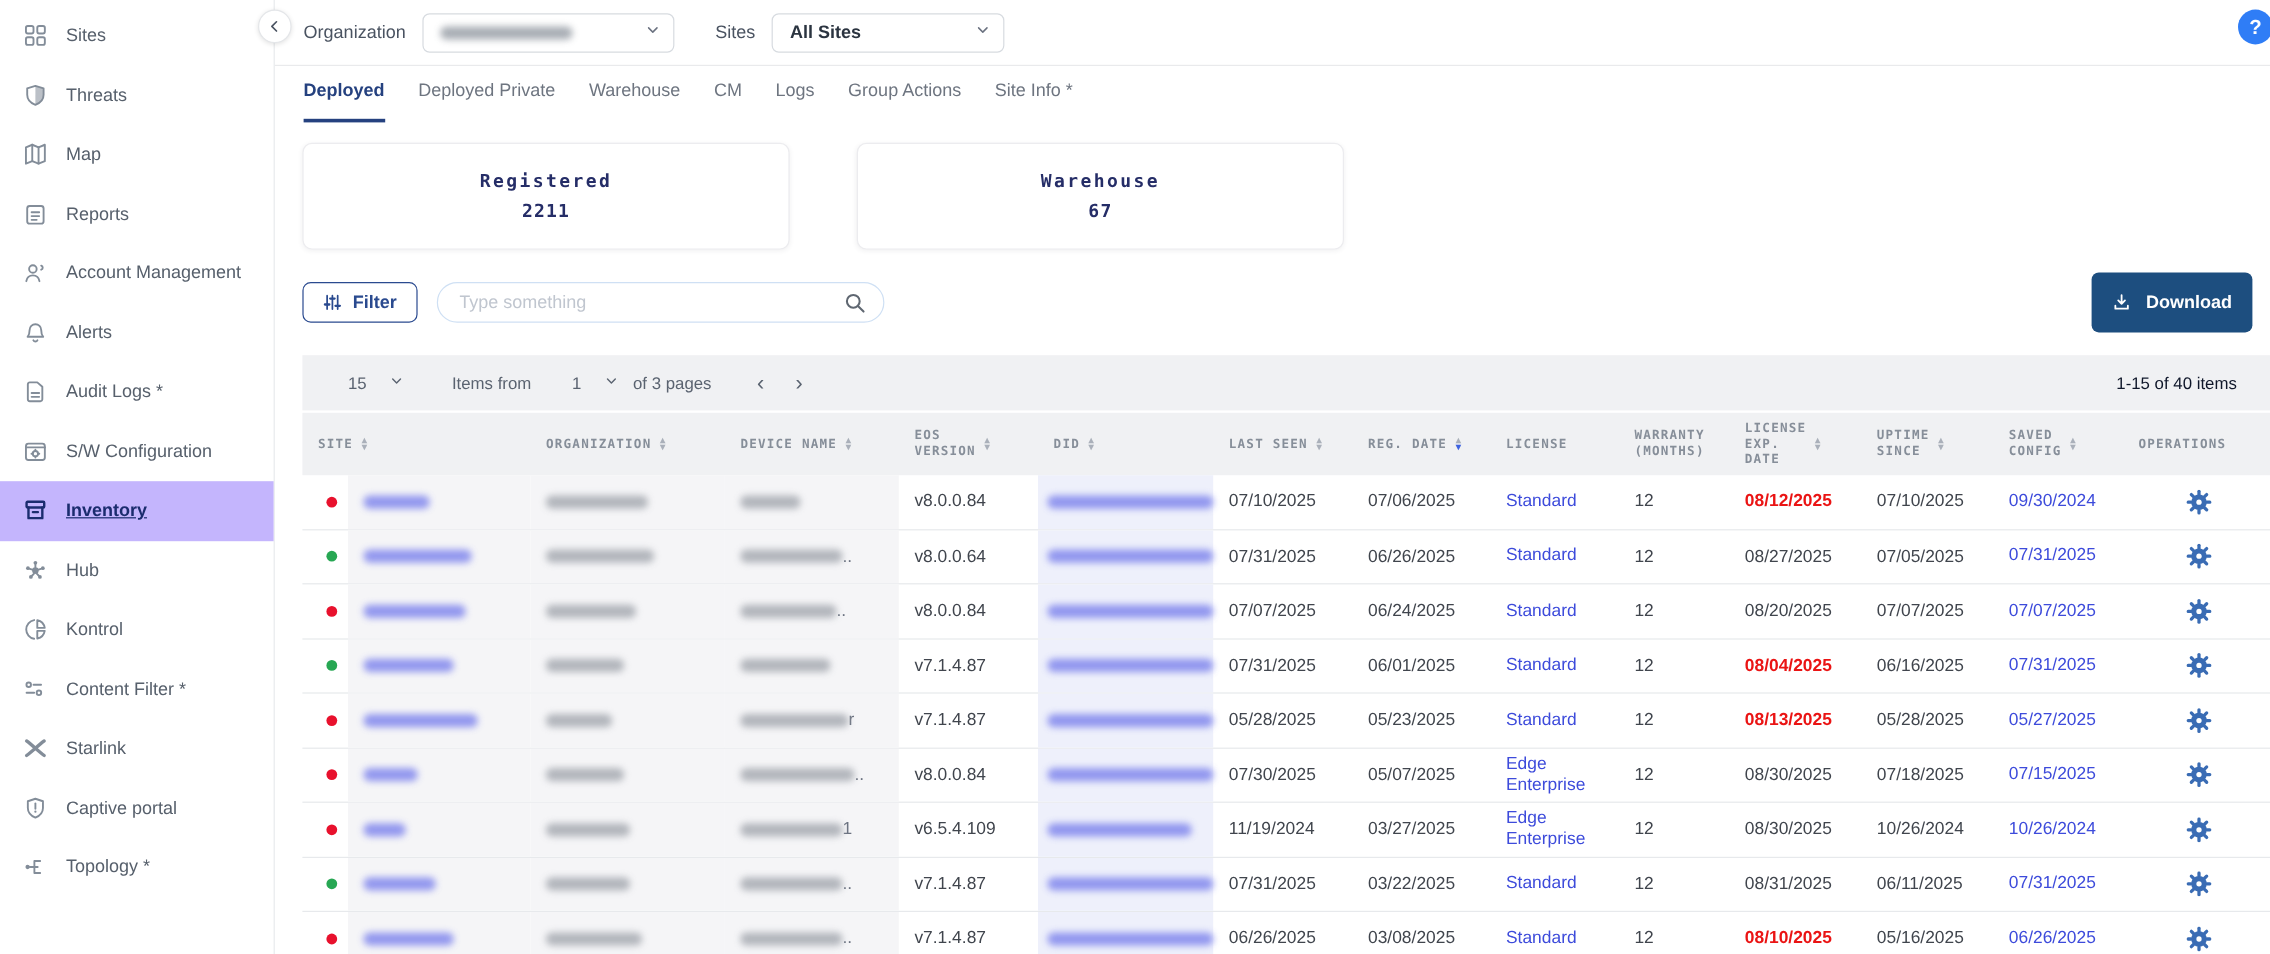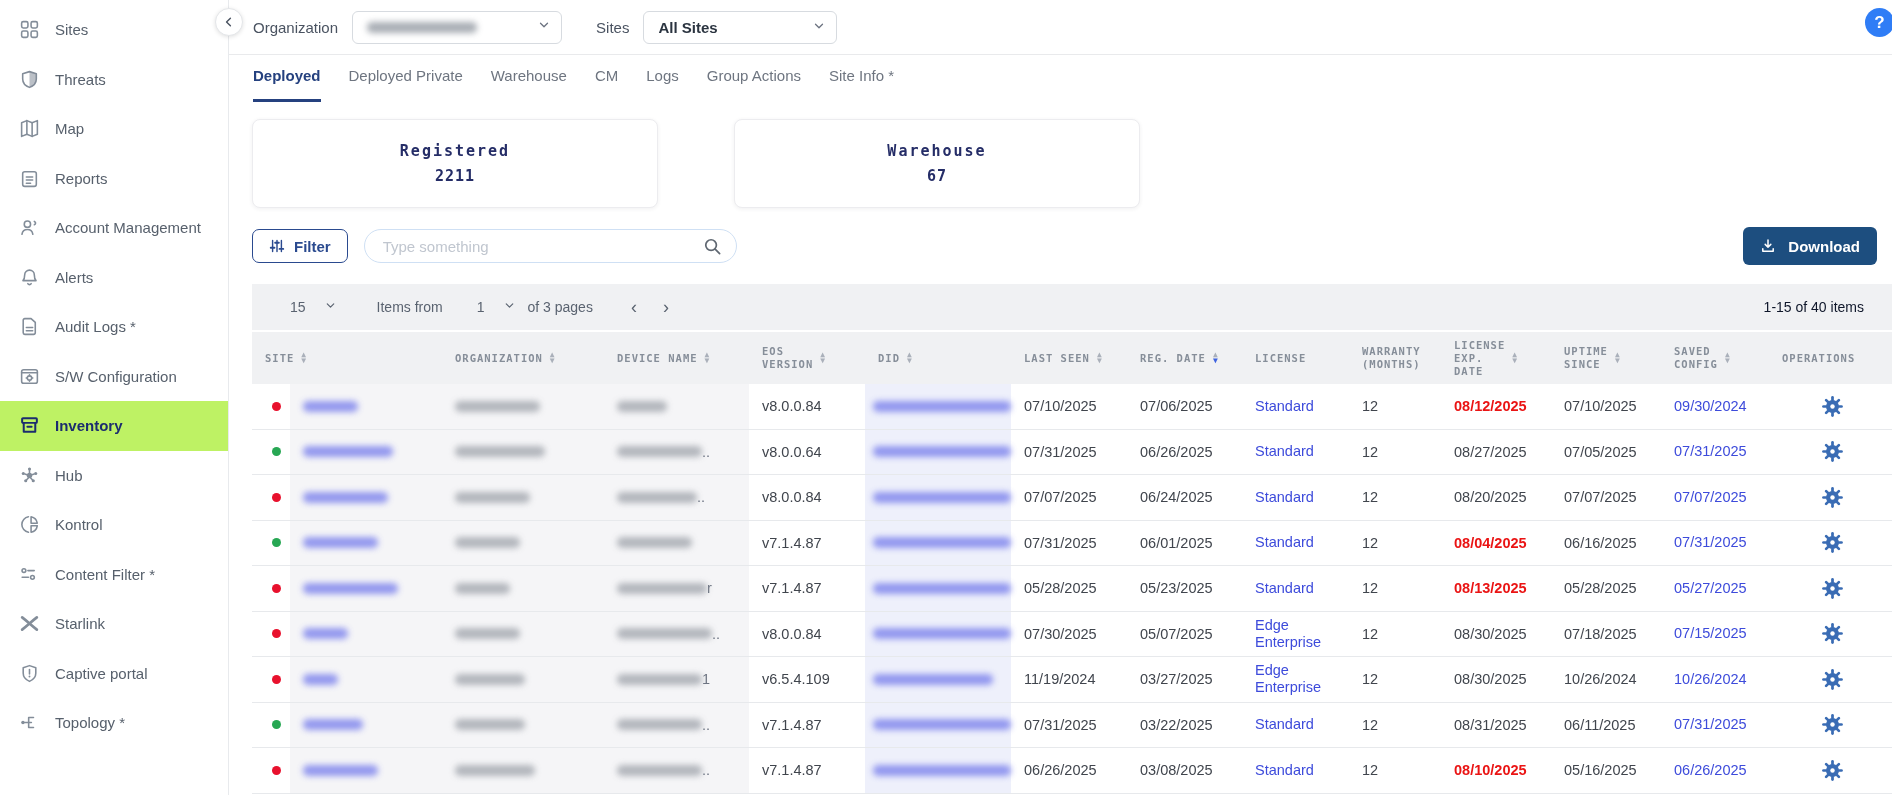--- a/index.html
+++ b/index.html
@@ -5,21 +5,21 @@
   * { margin:0; padding:0; box-sizing:border-box; }
   html,body { width:1892px; height:795px; overflow:hidden; background:#fff;
     font-family:"Liberation Sans", sans-serif; }
   .app { display:flex; width:1892px; height:795px; }
 
   
   .sidebar { width:229px; min-width:229px; border-right:1px solid #e8eaed; padding-top:5px; }
   .side-item { height:49.5px; display:flex; align-items:center; padding-left:18px; gap:15px;
     color:#57606c; font-size:15px; cursor:pointer; }
   .side-item .sicon { width:22px; height:22px; color:#838d99; display:flex; align-items:center; justify-content:center; }
-  .side-item.active { background:#bef264; color:#1b2c6e; font-weight:bold; }
+  .side-item.active { background:#c4b5fd; color:#1b2c6e; font-weight:bold;text-decoration:underline; }
   .side-item.active .sicon { color:#1b2c6e; }
   .side-item.active .sicon svg { stroke-width:1.9; }
   .sicon svg { width:21px; height:21px; fill:none; stroke:currentColor; stroke-width:1.5;
     stroke-linecap:round; stroke-linejoin:round; }
 
   
   .main { flex:1; position:relative; min-width:0; }
   .topbar { height:55px; border-bottom:1px solid #e9eaec; display:flex; align-items:center;
     padding-left:24px; position:relative; }
   .back-btn { position:absolute; left:-14px; top:8px; width:28px; height:28px; border-radius:50%;
@@ -38,41 +38,41 @@
     background:#2f7df6; color:#fff; font-weight:bold; font-size:17px; display:flex; align-items:center;
     justify-content:center; cursor:pointer; }
 
   
   .tabs { display:flex; gap:28px; padding:12px 0 0 24px; height:47px; }
   .tab { font-size:15px; color:#6e7580; cursor:pointer; padding-bottom:12px; position:relative; white-space:nowrap; }
   .tab.active { color:#25417f; font-weight:bold; }
   .tab.active::after { content:""; position:absolute; left:0; right:0; bottom:0; height:3px; background:#25417f; }
 
   
-  .cards { display:flex; gap:76px; padding:17px 0 0 23px; }
+  .cards { display:flex; gap:56px; padding:17px 0 0 23px; }
   .card { width:406px; height:89px; border:1px solid #ececef; border-radius:8px;
     box-shadow:0 1px 4px rgba(40,40,60,.07); display:flex; flex-direction:column;
     align-items:center; justify-content:center; gap:7px; background:#fff; }
   .card-title { font-family:"DejaVu Sans Mono", monospace; font-weight:bold; font-size:15px;
     letter-spacing:2px; color:#252d67; }
   .card-value { font-family:"DejaVu Sans Mono", monospace; font-weight:bold; font-size:15px;
     letter-spacing:1px; color:#252d67; }
 
   
   .filter-row { display:flex; align-items:center; padding:19px 15px 0 23px; }
   .filter-btn { height:34px; border:1px solid #2a4a8f; border-radius:7px; background:#fff;
     color:#2a4a8f; font-weight:bold; font-size:15px; display:flex; align-items:center; gap:9px;
     padding:0 16px; cursor:pointer; }
   .filter-btn svg { width:16px; height:16px; fill:none; stroke:#2a4a8f; stroke-width:1.8; stroke-linecap:round; }
   .search-wrap { margin-left:16px; width:373px; height:34px; border:1px solid #cfe0f4; border-radius:17px;
     display:flex; align-items:center; padding:0 14px 0 18px; }
   .search-wrap input { border:none; outline:none; flex:1; font-size:15px; color:#3a4450; background:transparent; }
   .search-wrap input::placeholder { color:#c0c6cf; }
   .search-wrap svg { width:19px; height:19px; fill:none; stroke:#5f6771; stroke-width:1.8; stroke-linecap:round; }
-  .download-btn { margin-left:auto; height:38px; background:#1d4e7f; color:#fff; border:none; border-radius:6px;
+  .download-btn { margin-left:auto; height:50px; background:#1d4e7f; color:#fff; border:none; border-radius:6px;
     font-size:15px; font-weight:bold; display:flex; align-items:center; gap:12px; padding:0 17px; cursor:pointer; }
   .download-btn svg { width:16px; height:16px; fill:none; stroke:#fff; stroke-width:1.9; stroke-linecap:round; stroke-linejoin:round; }
 
   
   .table-zone { margin:19px 0 0 23px; }
   .pgbar { height:46px; background:#f0f1f3; display:flex; align-items:center;
     padding:0 28px 0 38px; font-size:14px; color:#5a6370; margin-bottom:2px; }
   .pg-sel { display:flex; align-items:center; gap:18px; cursor:pointer; }
   .pg-chev svg { width:13px; height:13px; fill:none; stroke:#5a6370; stroke-width:1.8; stroke-linecap:round; stroke-linejoin:round; }
   .pg-items { margin-left:40px; }

